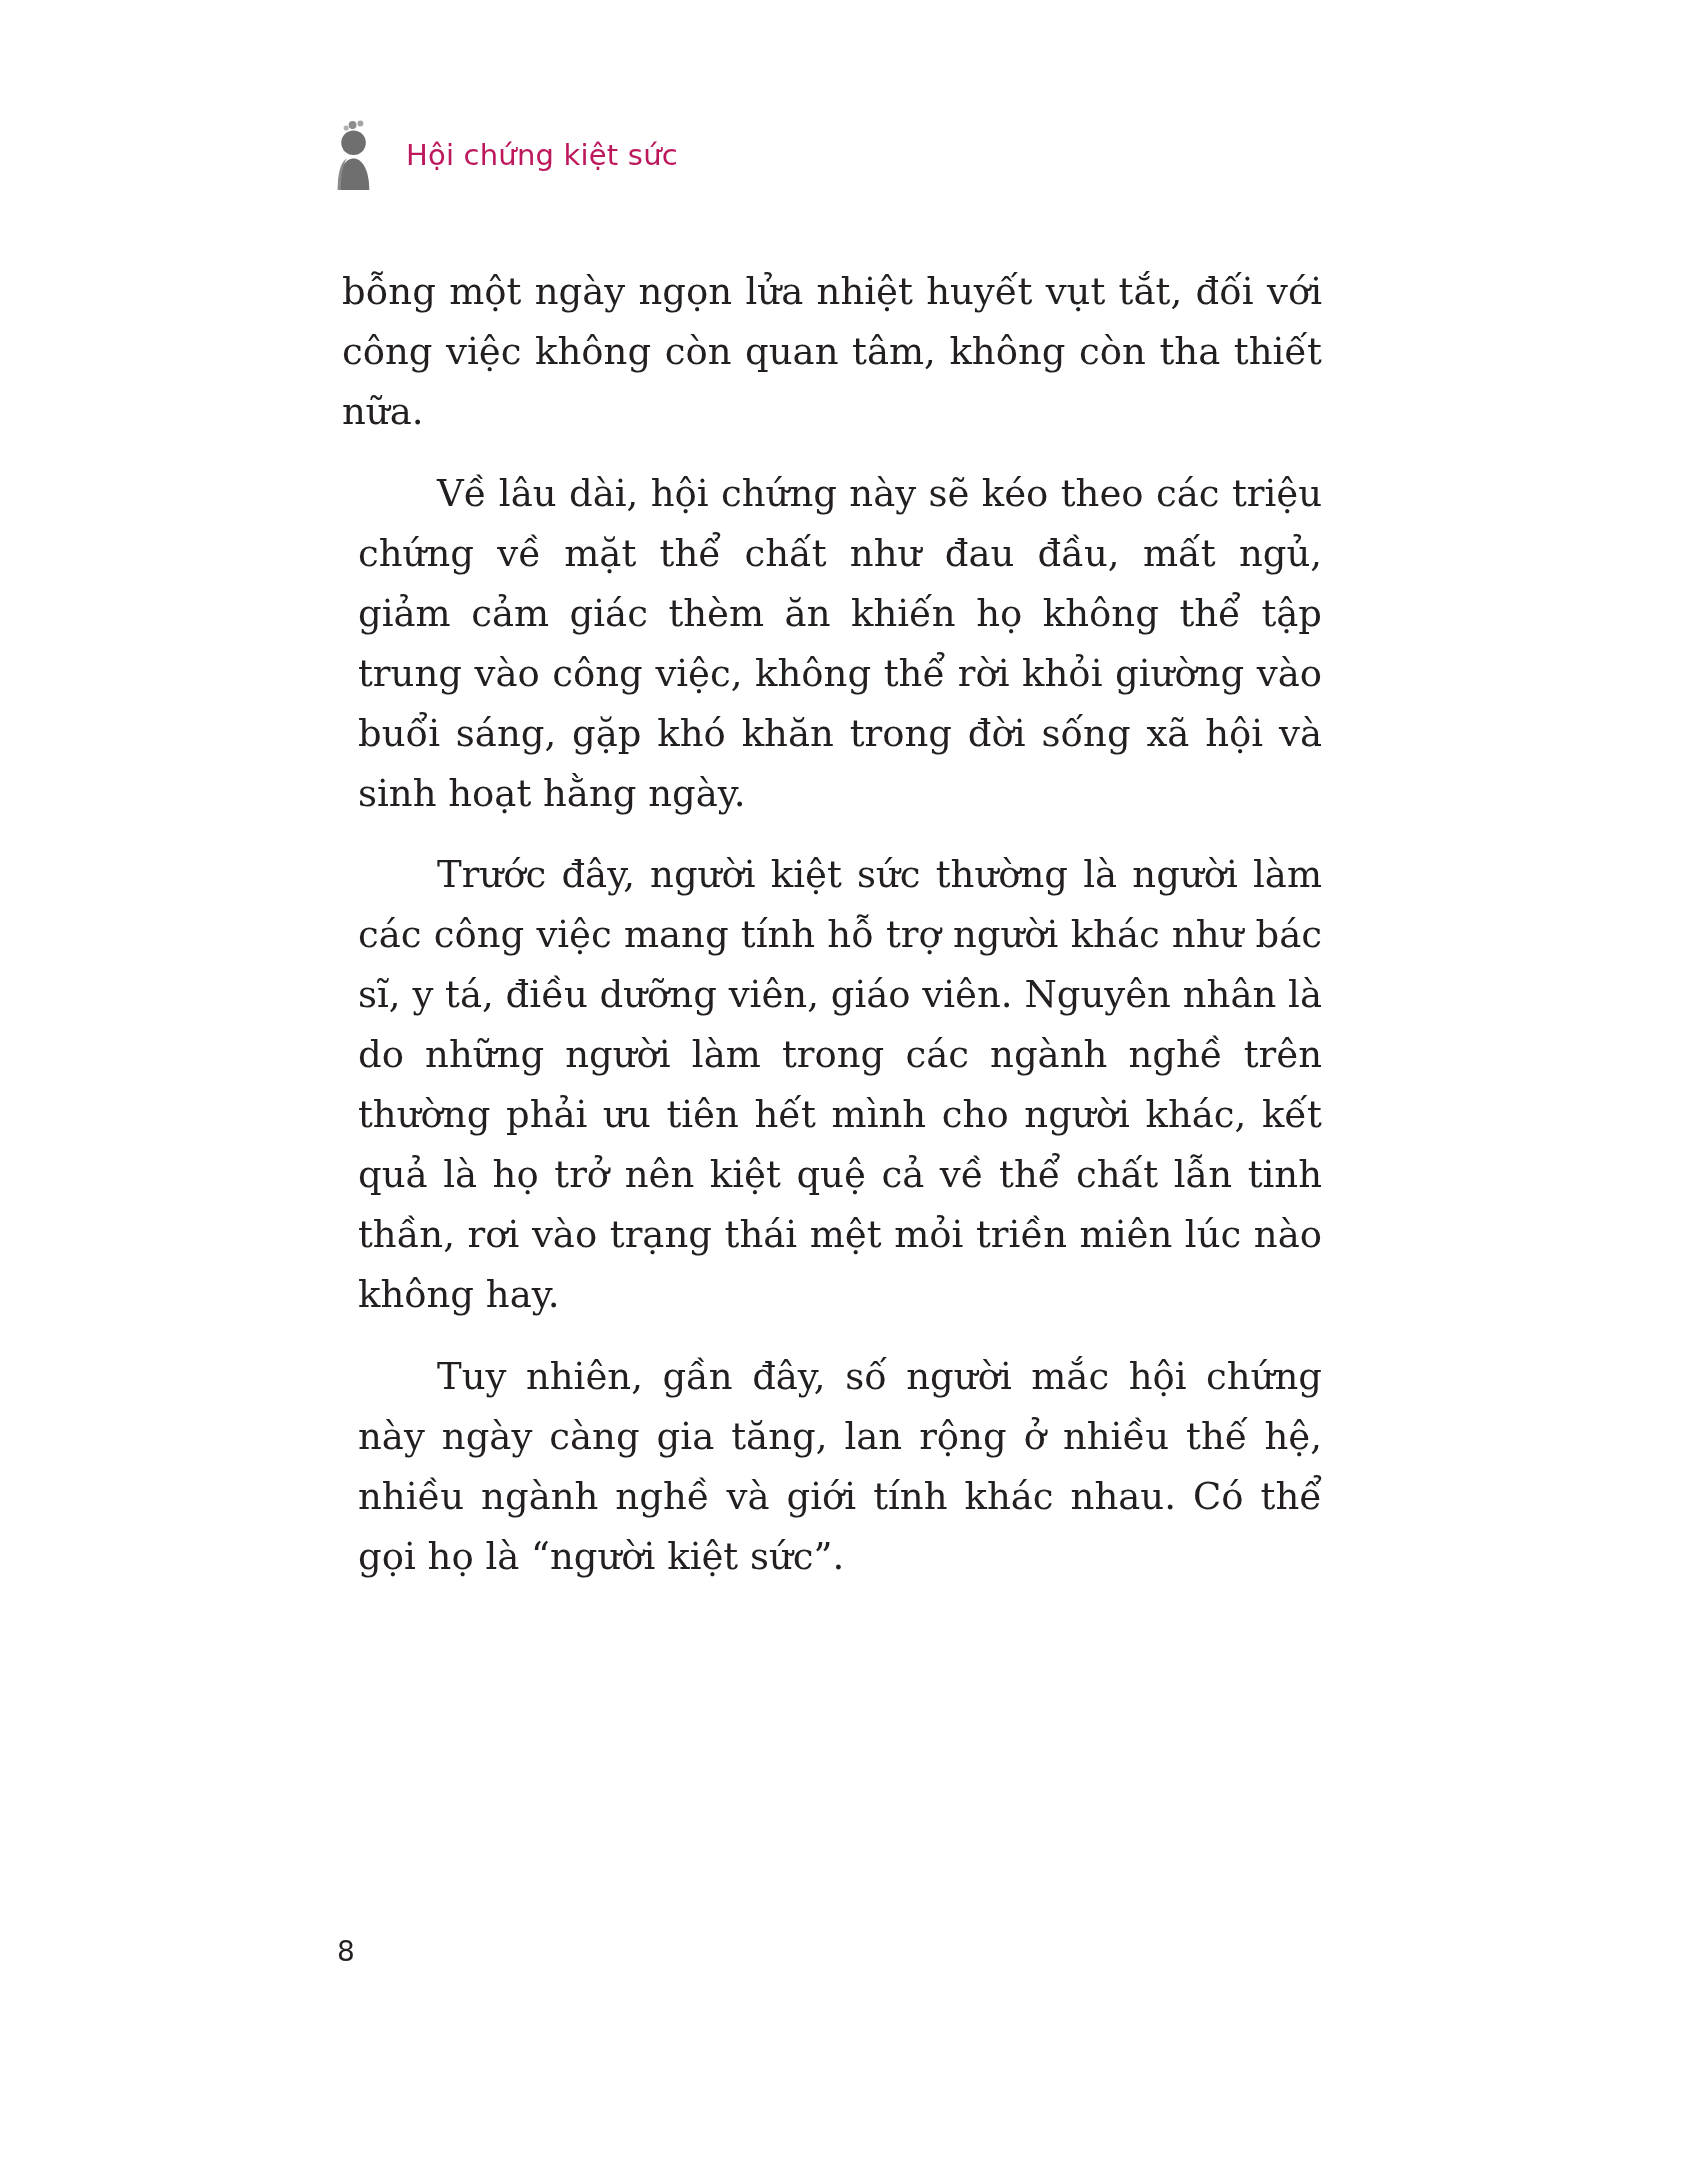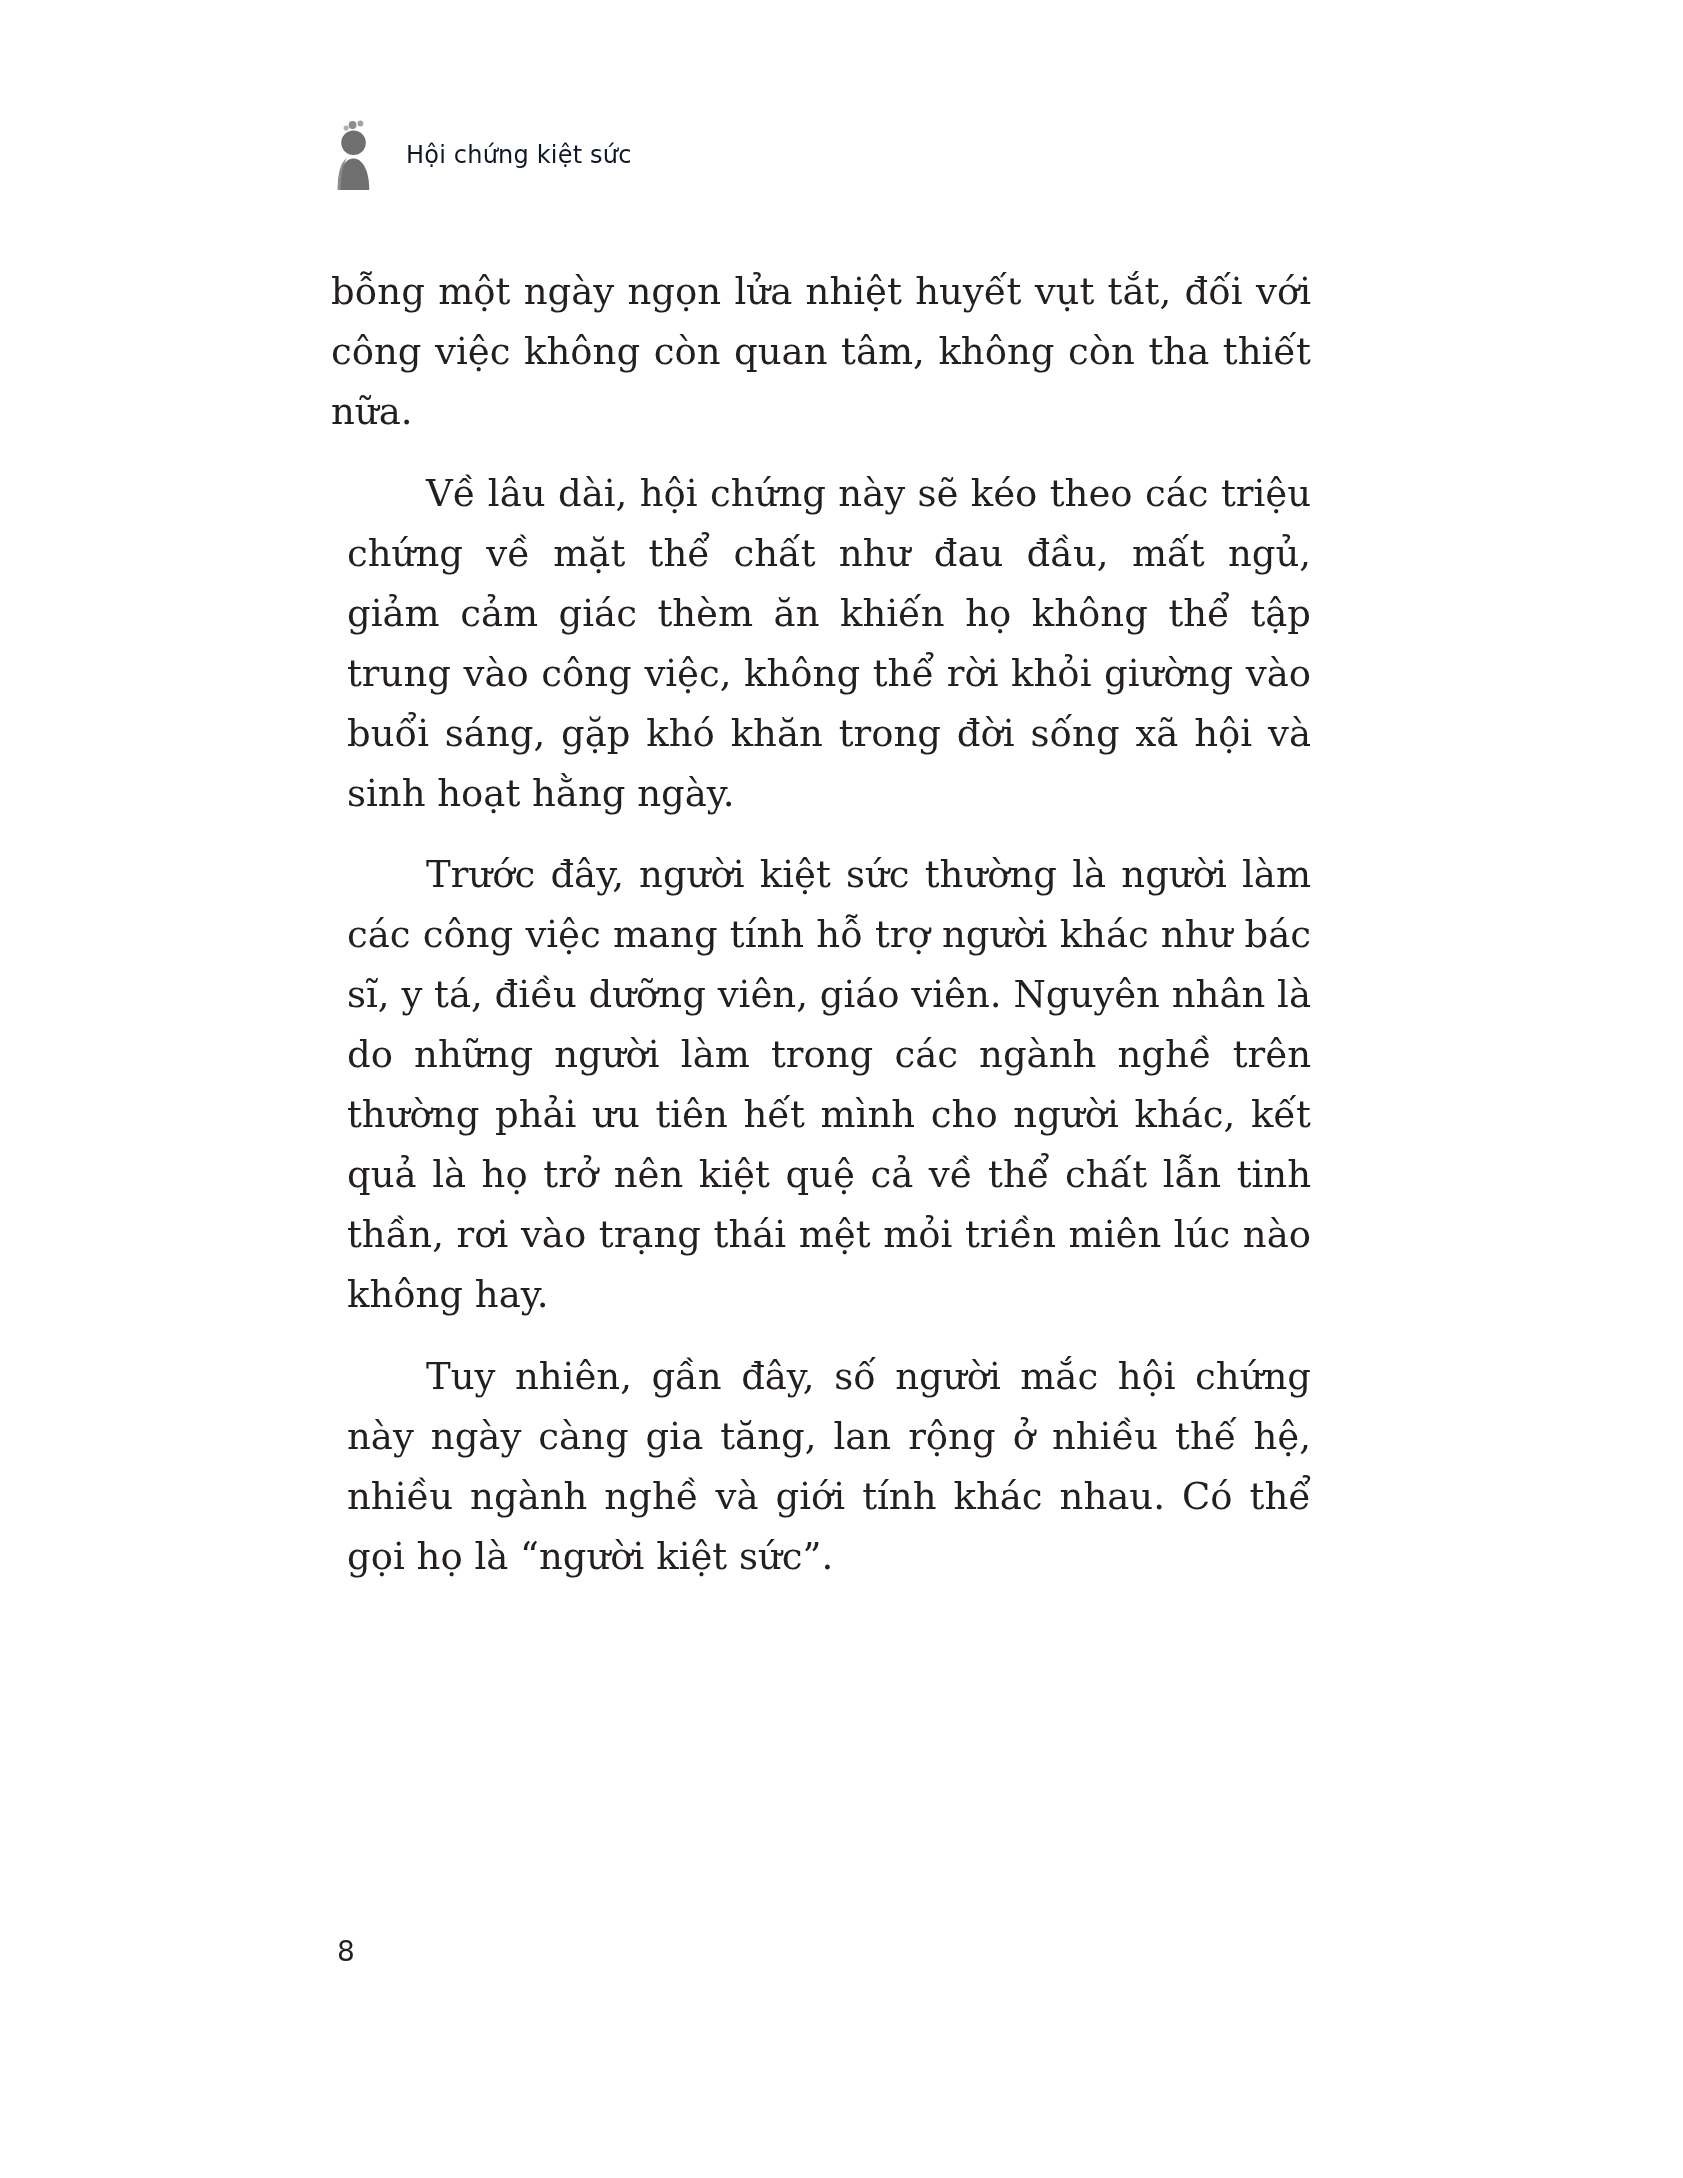--- a/index.html
+++ b/index.html
@@ -32,30 +32,30 @@
     height: 71px;
     flex: 0 0 auto;
   }
   .header-emblem svg {
     display: block;
     width: 57px;
     height: 71px;
   }
   .header-title {
     font-family: "DejaVu Sans", "Liberation Sans", sans-serif;
-    font-size: 24px;
+    font-size: 29px;
     letter-spacing: 0.2px;
-    color: #0f172a;
+    color: #be185d;
     white-space: nowrap;
   }
 
   
   .body-block {
     position: absolute;
-    left: 331px;
+    left: 342px;
     top: 262px;
     width: 980px;
   }
   .para {
     font-size: 37px;
     line-height: 1.62;
     color: #231f20;
     text-align: justify;
     text-justify: inter-word;
     margin: 0 0 10px 0;

